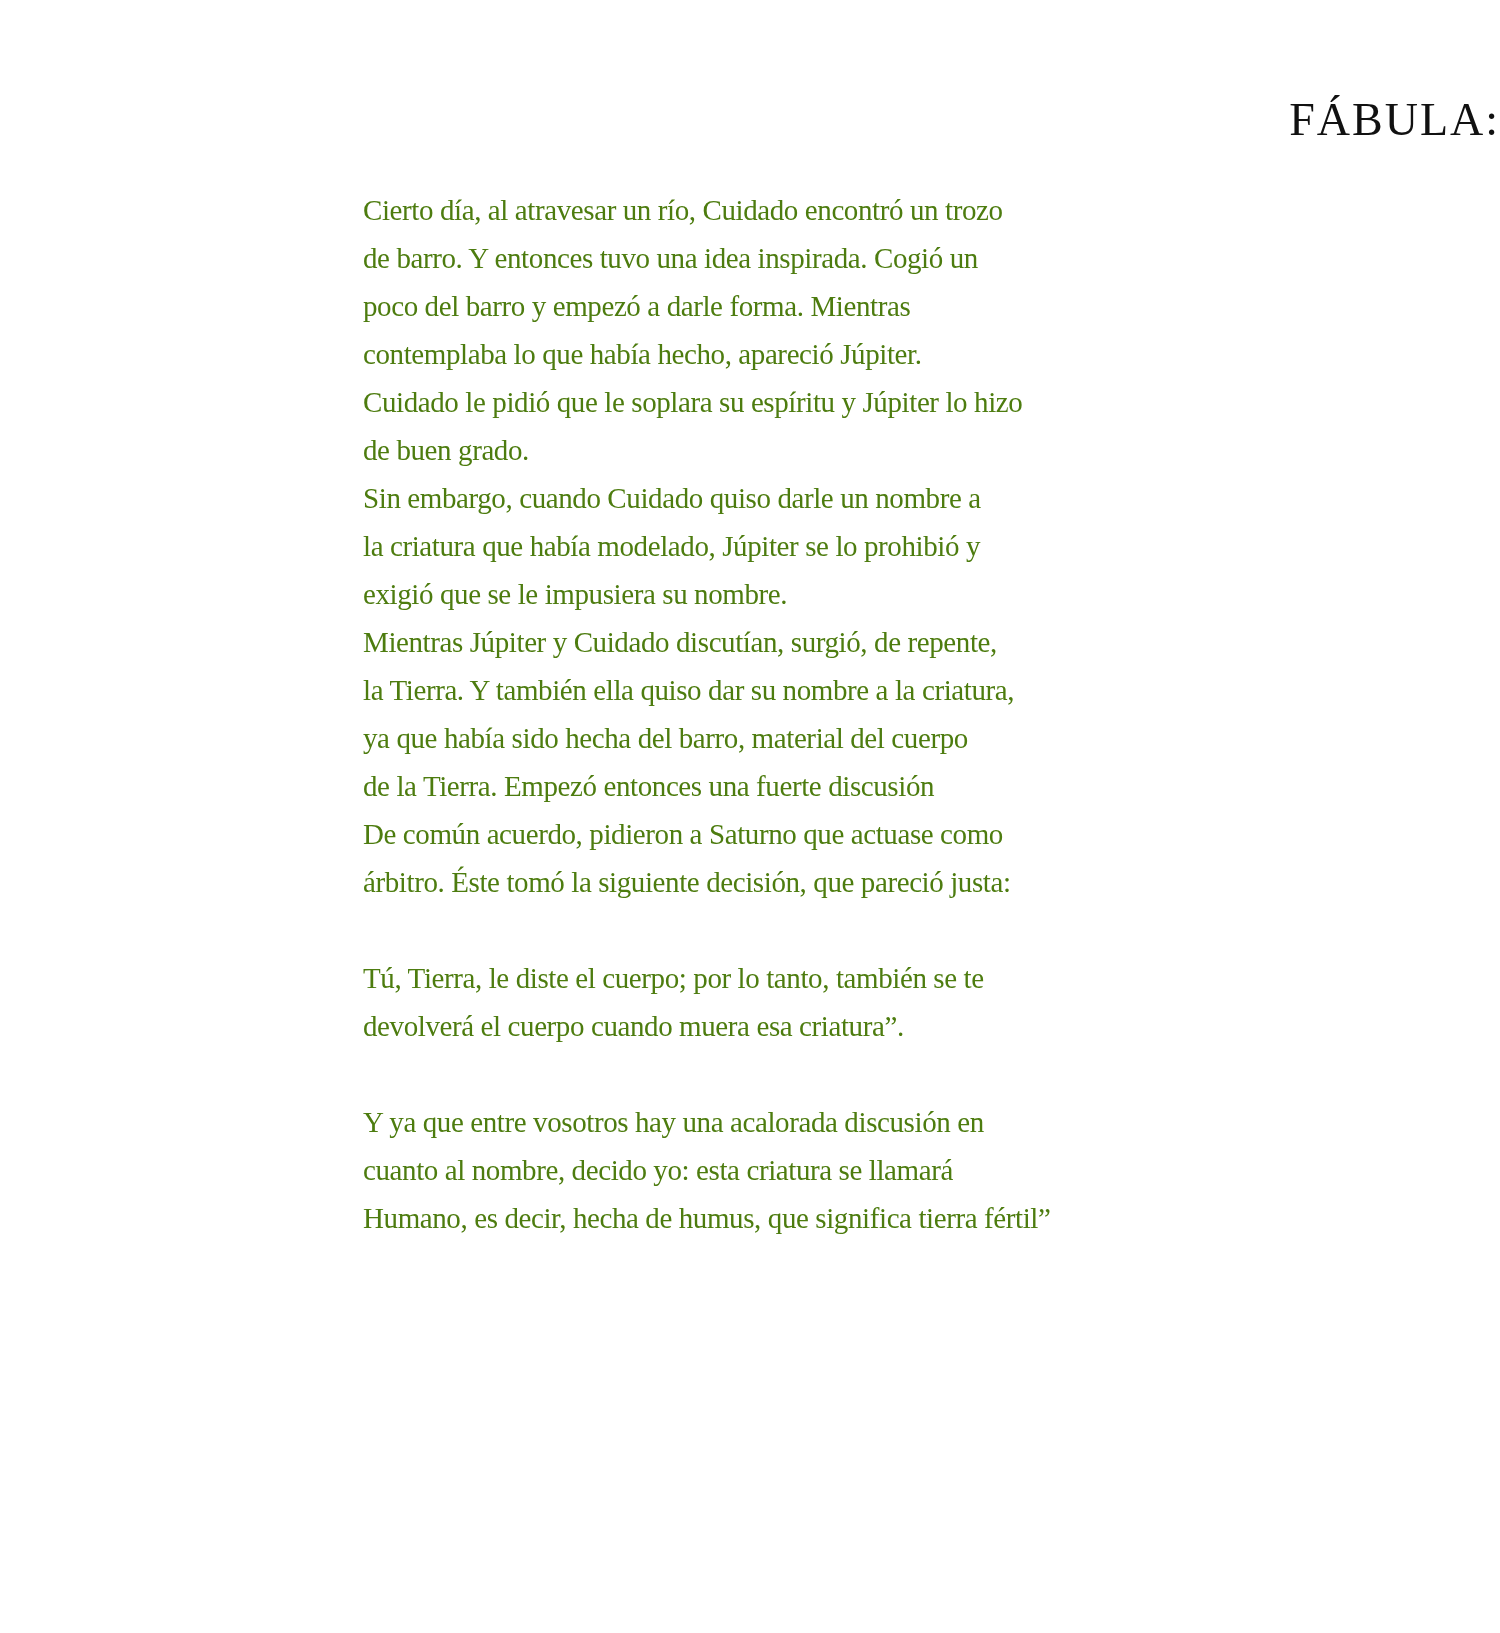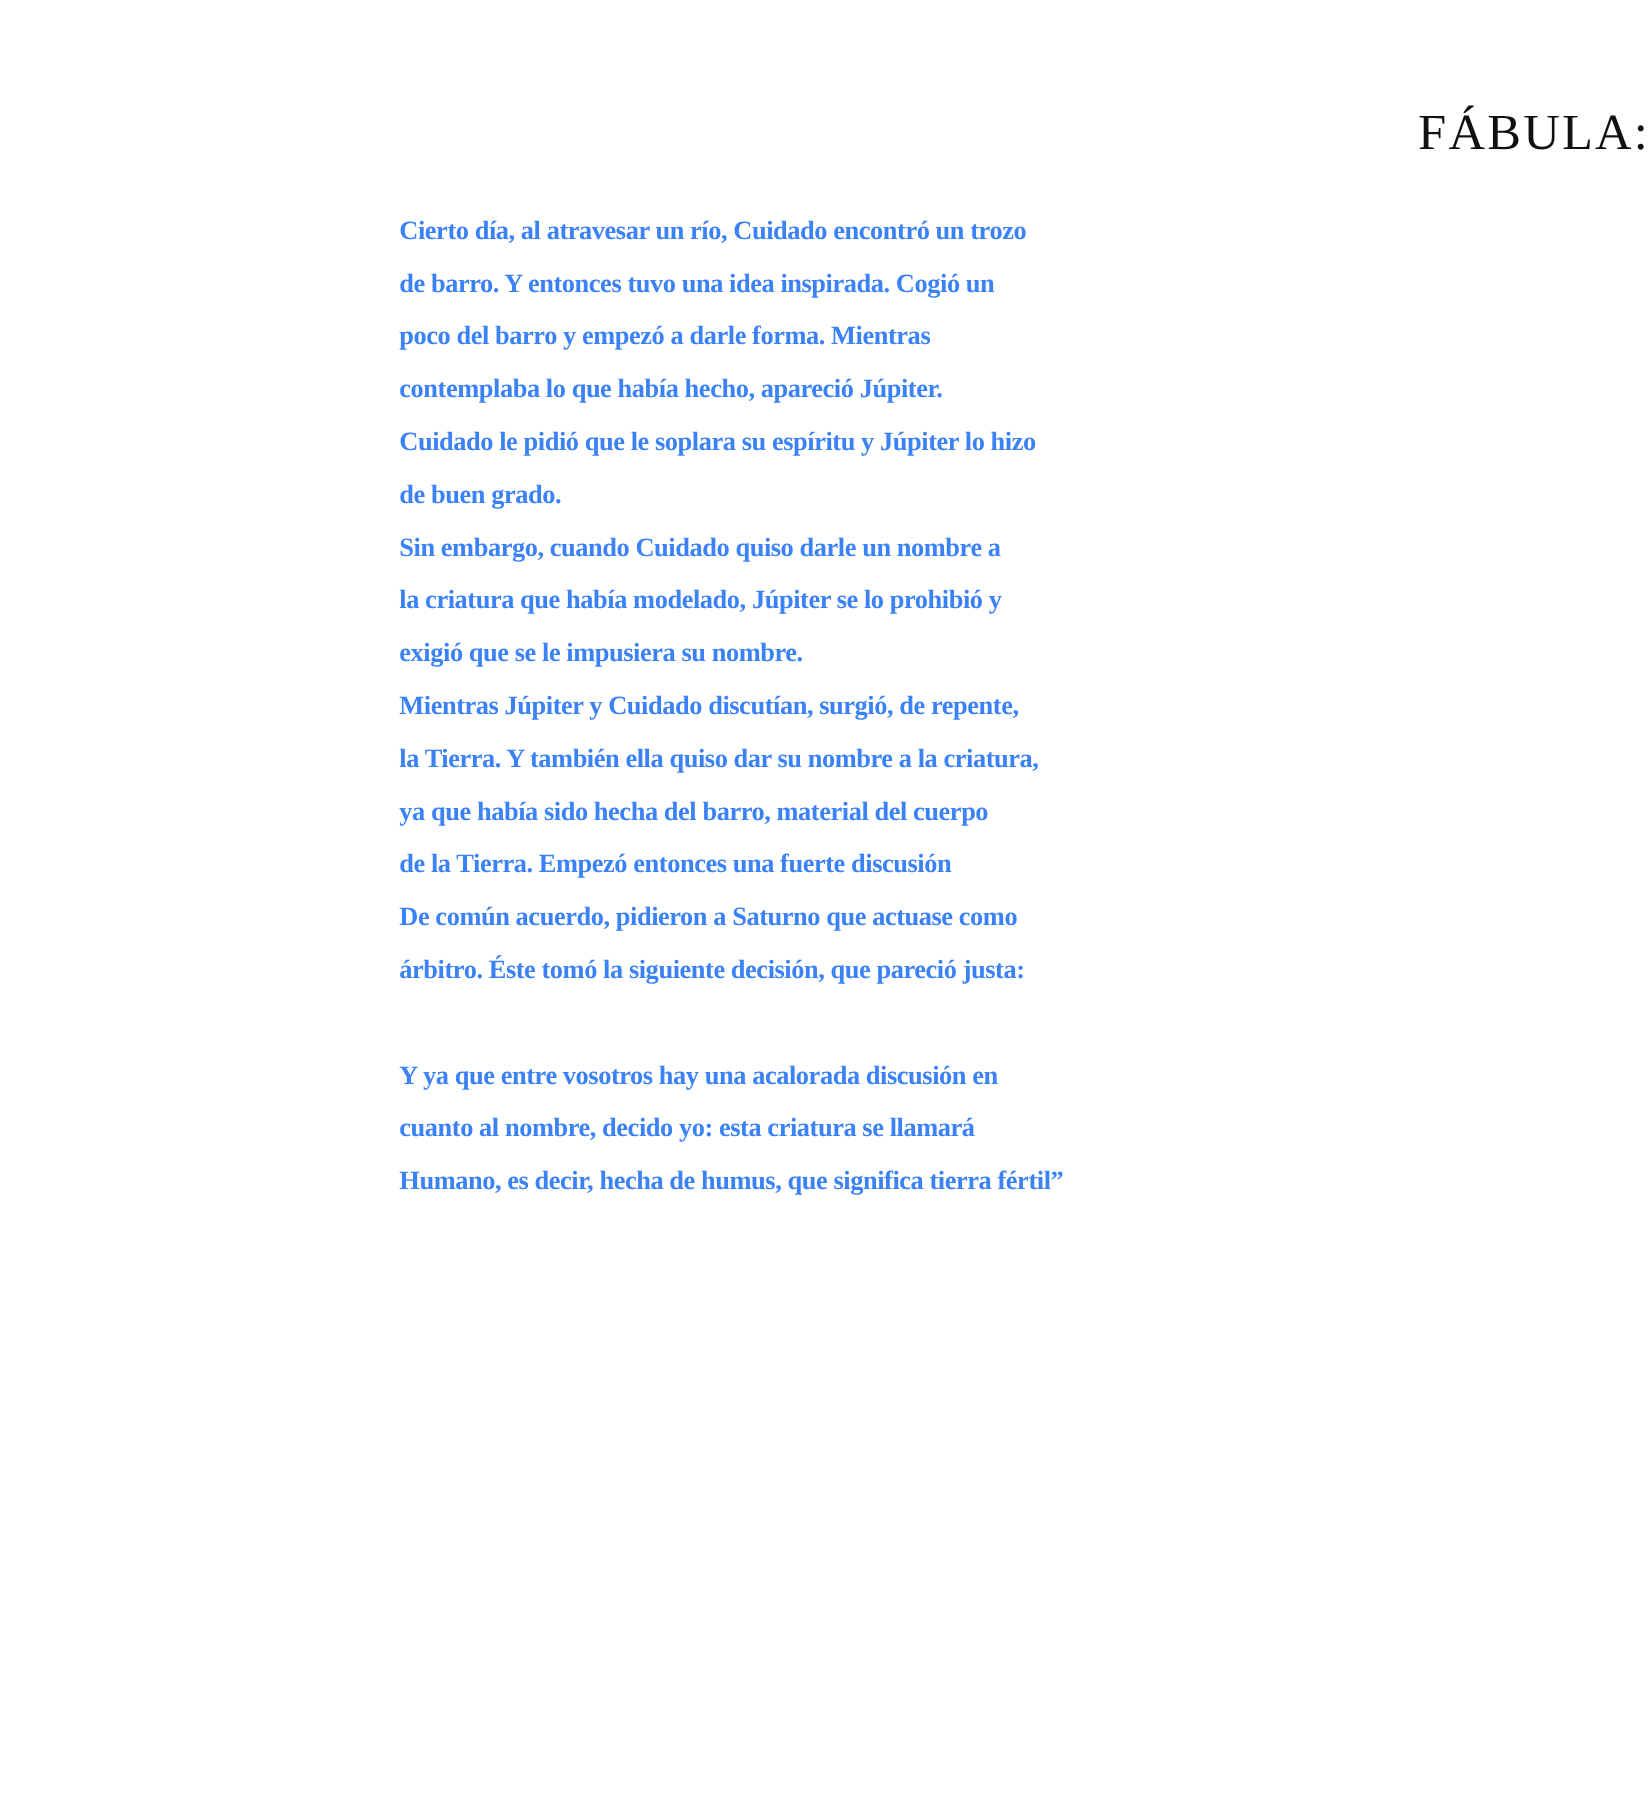--- a/index.html
+++ b/index.html
@@ -29,25 +29,25 @@
     white-space: pre;
   }
   .text-block {
     position: absolute;
     left: 363px;
     top: 186px;
     width: 760px;
   }
   .paragraph {
     margin: 0 0 48px 0;
-    font-size: 24px;
-    font-weight: 700;
+    font-size: 29px;
+    font-weight: 400;
     line-height: 48px;
     letter-spacing: -0.4px;
-    color: #3b82f6;
+    color: #4d7c0f;
     white-space: pre;
   }
   .paragraph:last-child {
     margin-bottom: 13px;
   }
 </style>
 </head>
 <body>
 
 <div class="page">
@@ -63,18 +63,20 @@
 de buen grado.
 Sin embargo, cuando Cuidado quiso darle un nombre a
 la criatura que había modelado, Júpiter se lo prohibió y
 exigió que se le impusiera su nombre.
 Mientras Júpiter y Cuidado discutían, surgió, de repente,
 la Tierra. Y también ella quiso dar su nombre a la criatura,
 ya que había sido hecha del barro, material del cuerpo
 de la Tierra. Empezó entonces una fuerte discusión
 De común acuerdo, pidieron a Saturno que actuase como
 árbitro. Éste tomó la siguiente decisión, que pareció justa:</p>
+    <p class="paragraph">Tú, Tierra, le diste el cuerpo; por lo tanto, también se te
+devolverá el cuerpo cuando muera esa criatura”.</p>
     <p class="paragraph">Y ya que entre vosotros hay una acalorada discusión en
 cuanto al nombre, decido yo: esta criatura se llamará
 Humano, es decir, hecha de humus, que significa tierra fértil”</p>
   </div>
 
 </div>
 
 </body></html>

